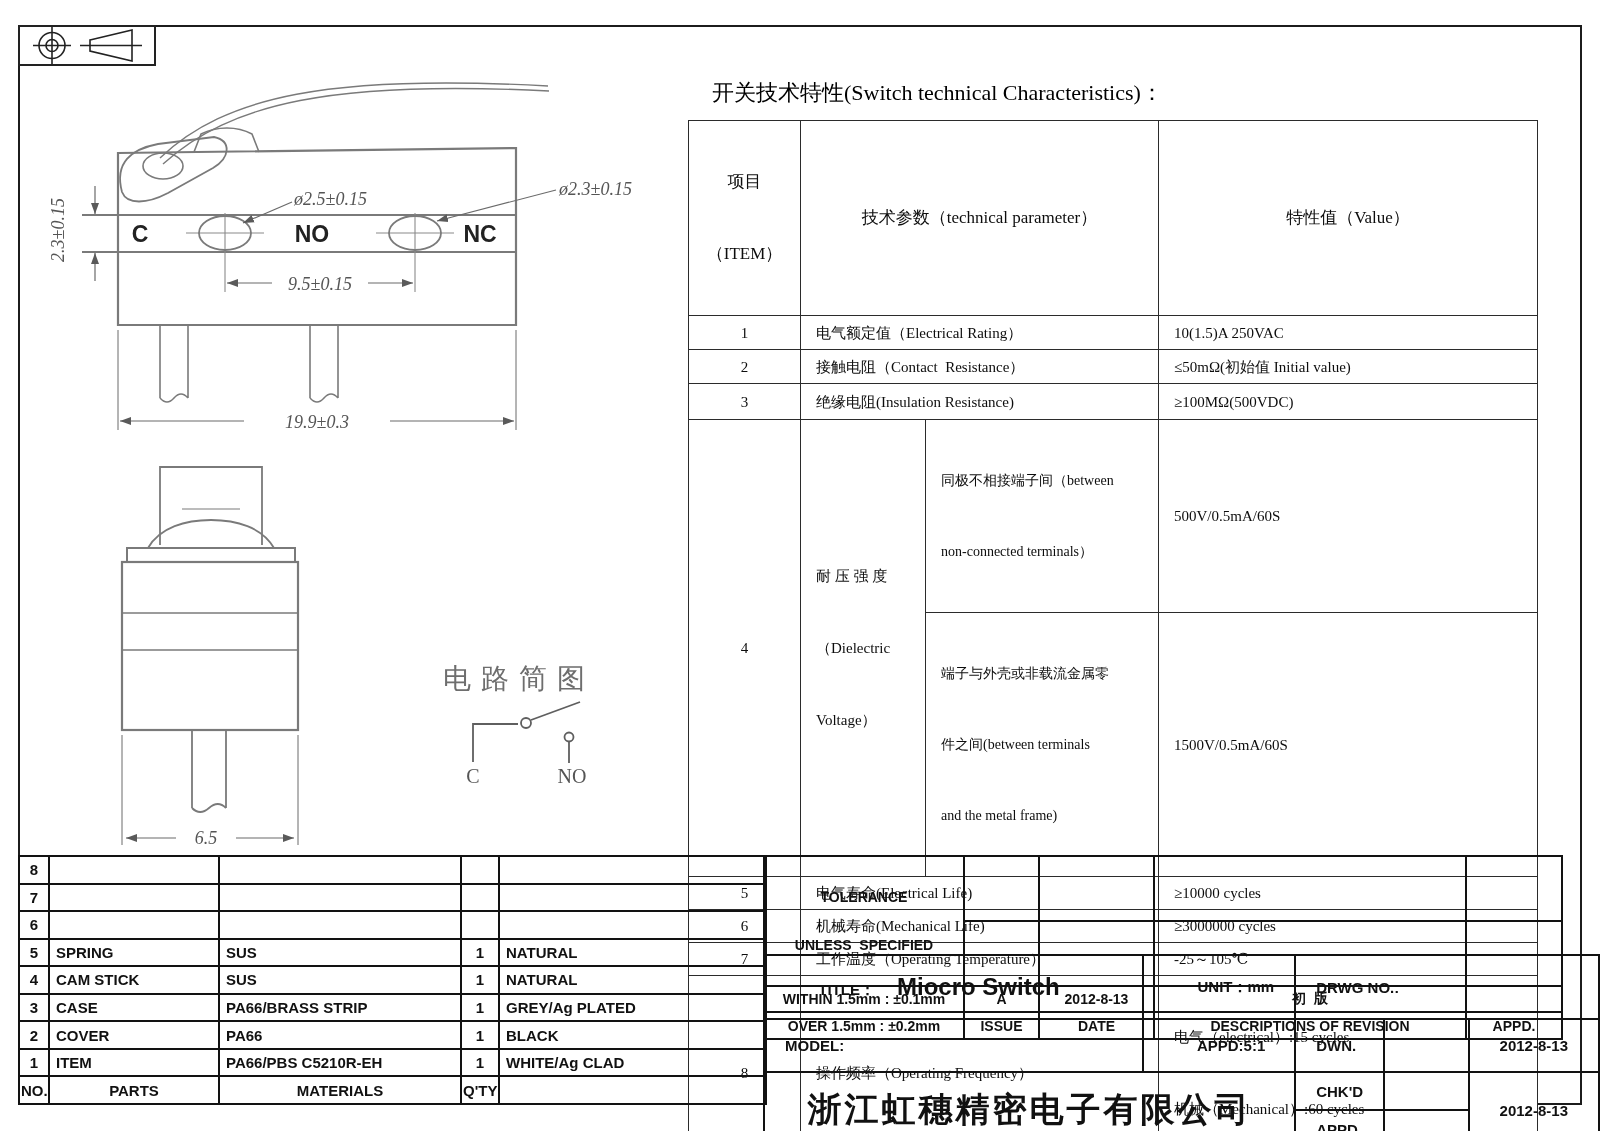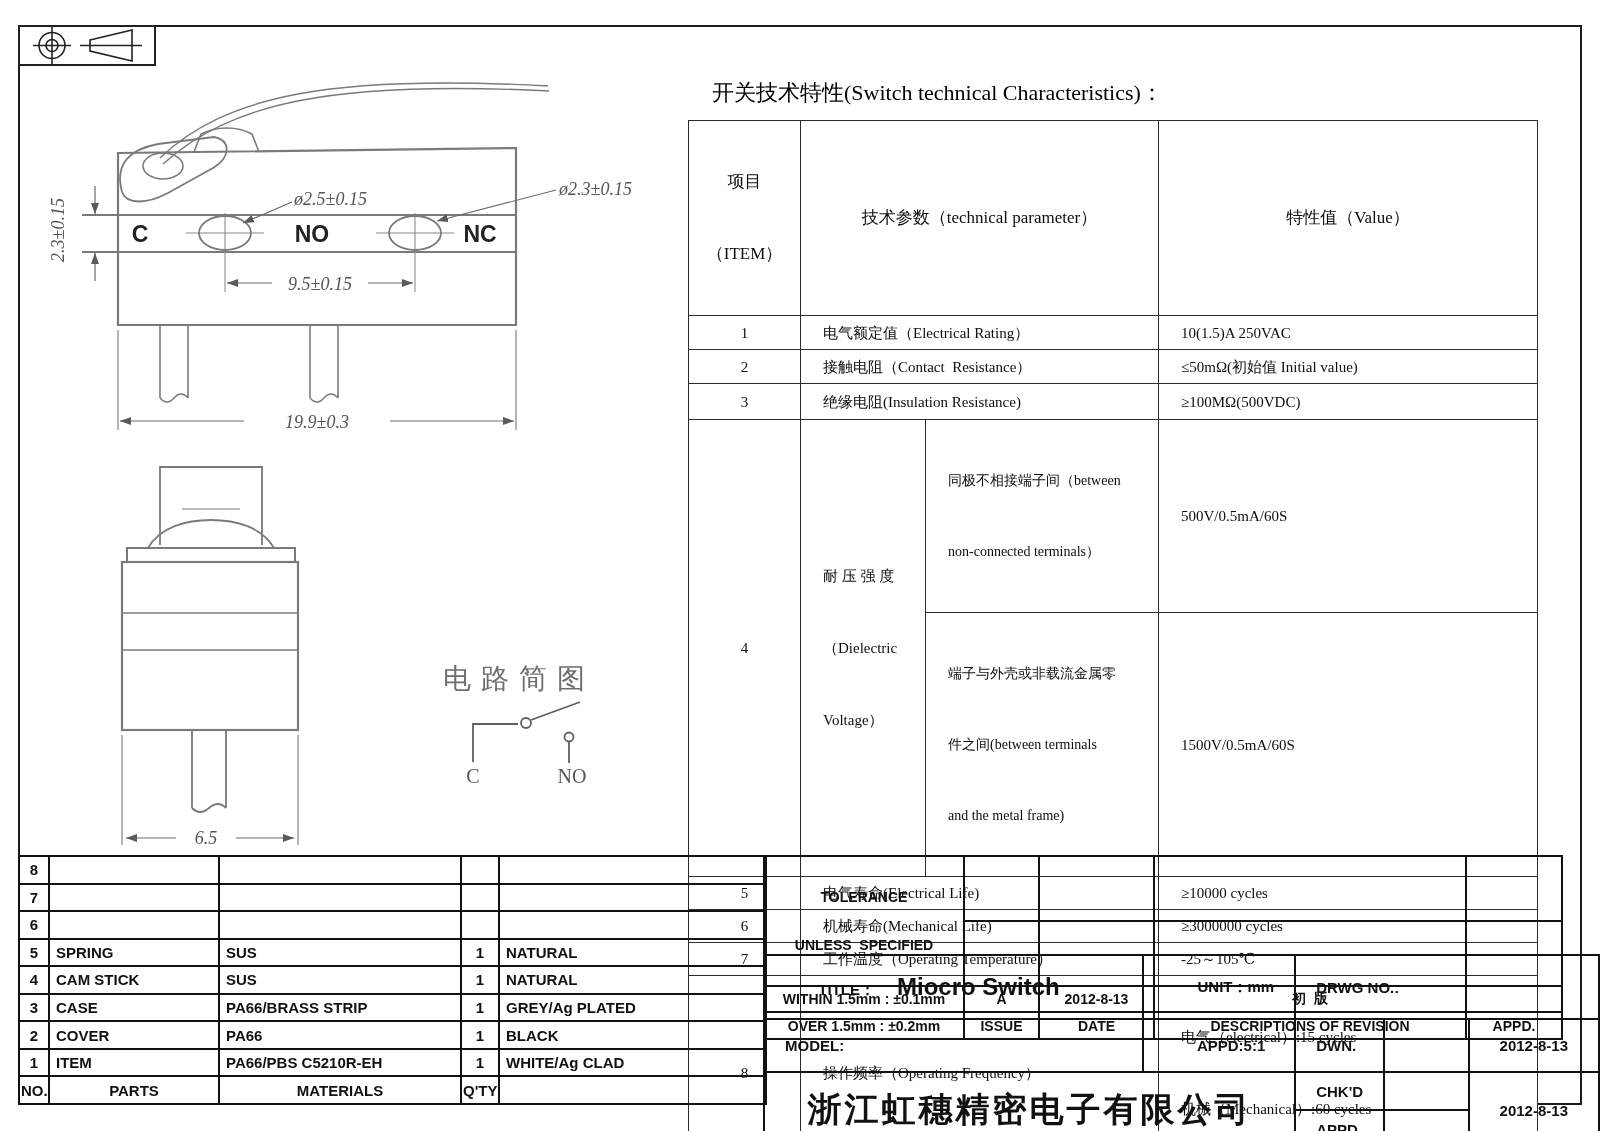--- a/index.html
+++ b/index.html
@@ -5,21 +5,21 @@
   html,body{margin:0;padding:0;background:#fff;}
   #page{position:relative;width:1600px;height:1131px;background:#fff;overflow:hidden;
         font-family:"Liberation Sans",sans-serif;color:#111;}
   .abs{position:absolute;}
   .frame{left:18px;top:25px;width:1564px;height:1080px;border:2px solid #1c1c1c;box-sizing:border-box;}
   .hdr-title{left:712px;top:78px;font-family:"Liberation Serif","DejaVu Serif",serif;
              font-size:22px;color:#000;white-space:pre;}
   
   table.tech{position:absolute;left:688px;top:120px;border-collapse:collapse;table-layout:fixed;
              background:#fff;font-family:"Liberation Serif","DejaVu Serif",serif;font-size:15px;color:#0d0d0d;}
-  table.tech td{border:1.5px solid #2b2b2b;padding:1px 22px;line-height:24px;overflow:hidden;
+  table.tech td{border:1.5px solid #2b2b2b;padding:1px 15px;line-height:24px;overflow:hidden;
                 vertical-align:middle;white-space:pre;}
   table.tech td.c{text-align:center;padding:1px 2px;}
   table.tech td.hdr{text-align:center;font-size:17px;}
   table.tech td div{white-space:pre;line-height:24px;}
   table.tech td.sm div{line-height:23px;font-size:14px;}
   
   table.parts{position:absolute;left:18px;top:855px;width:747px;height:250px;border-collapse:collapse;
               table-layout:fixed;font-family:"Liberation Sans",sans-serif;font-weight:bold;font-size:15px;}
   table.parts td{border:2px solid #121212;padding:0 6px;white-space:pre;overflow:hidden;}
   table.parts td.c{text-align:center;padding:0 1px;}

